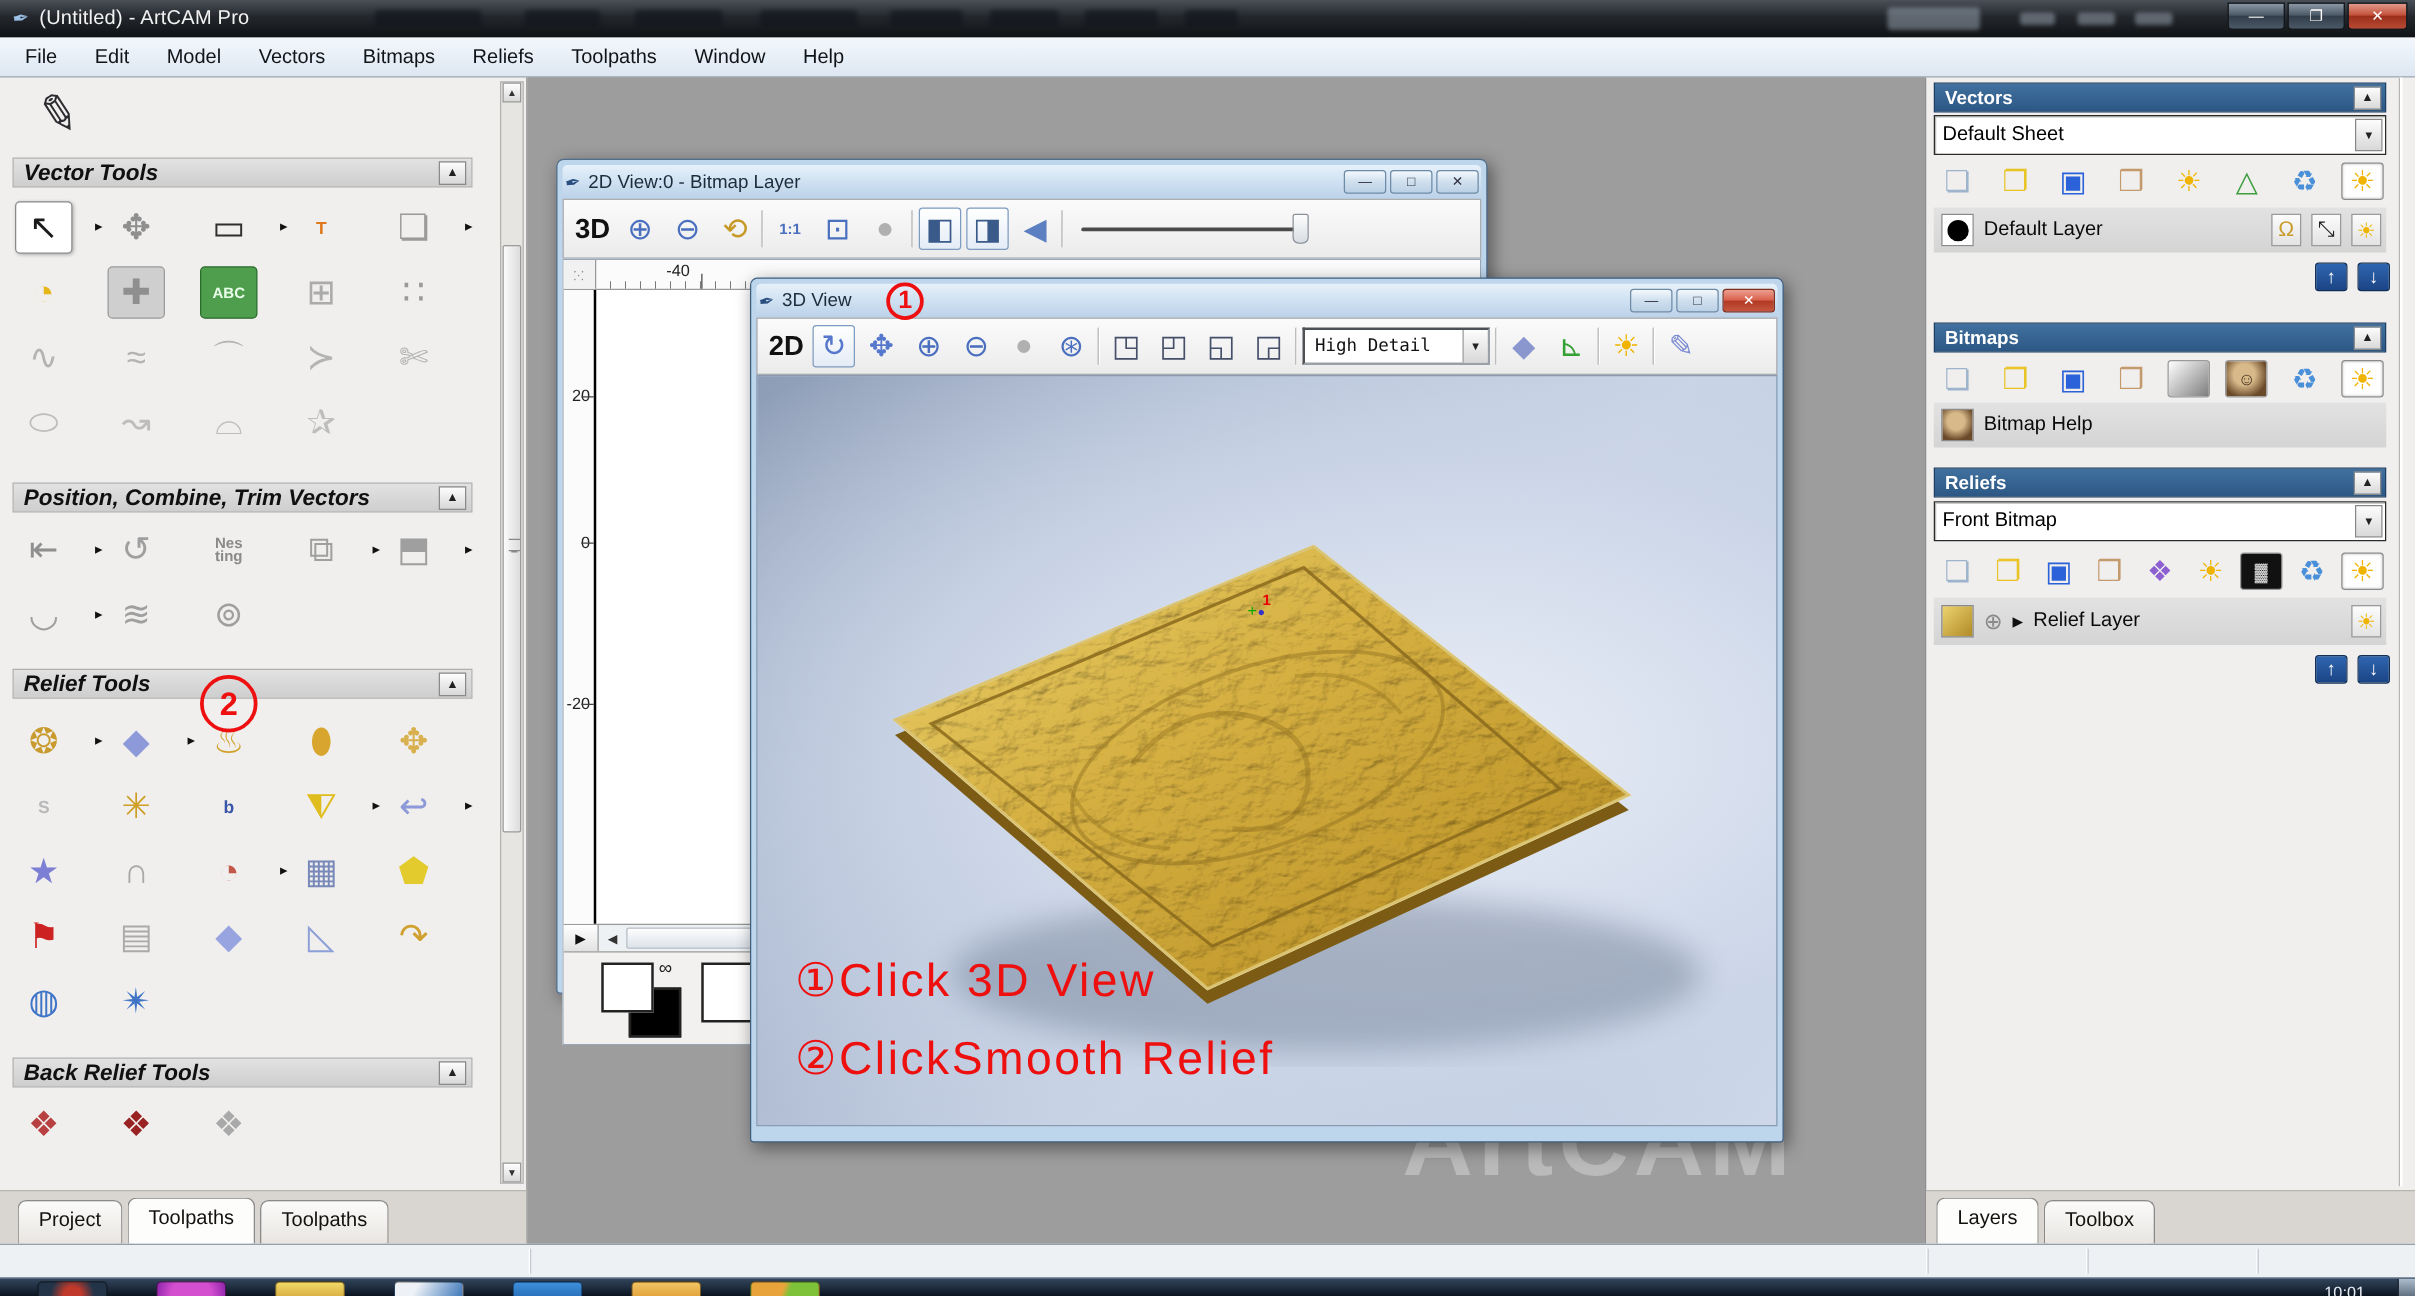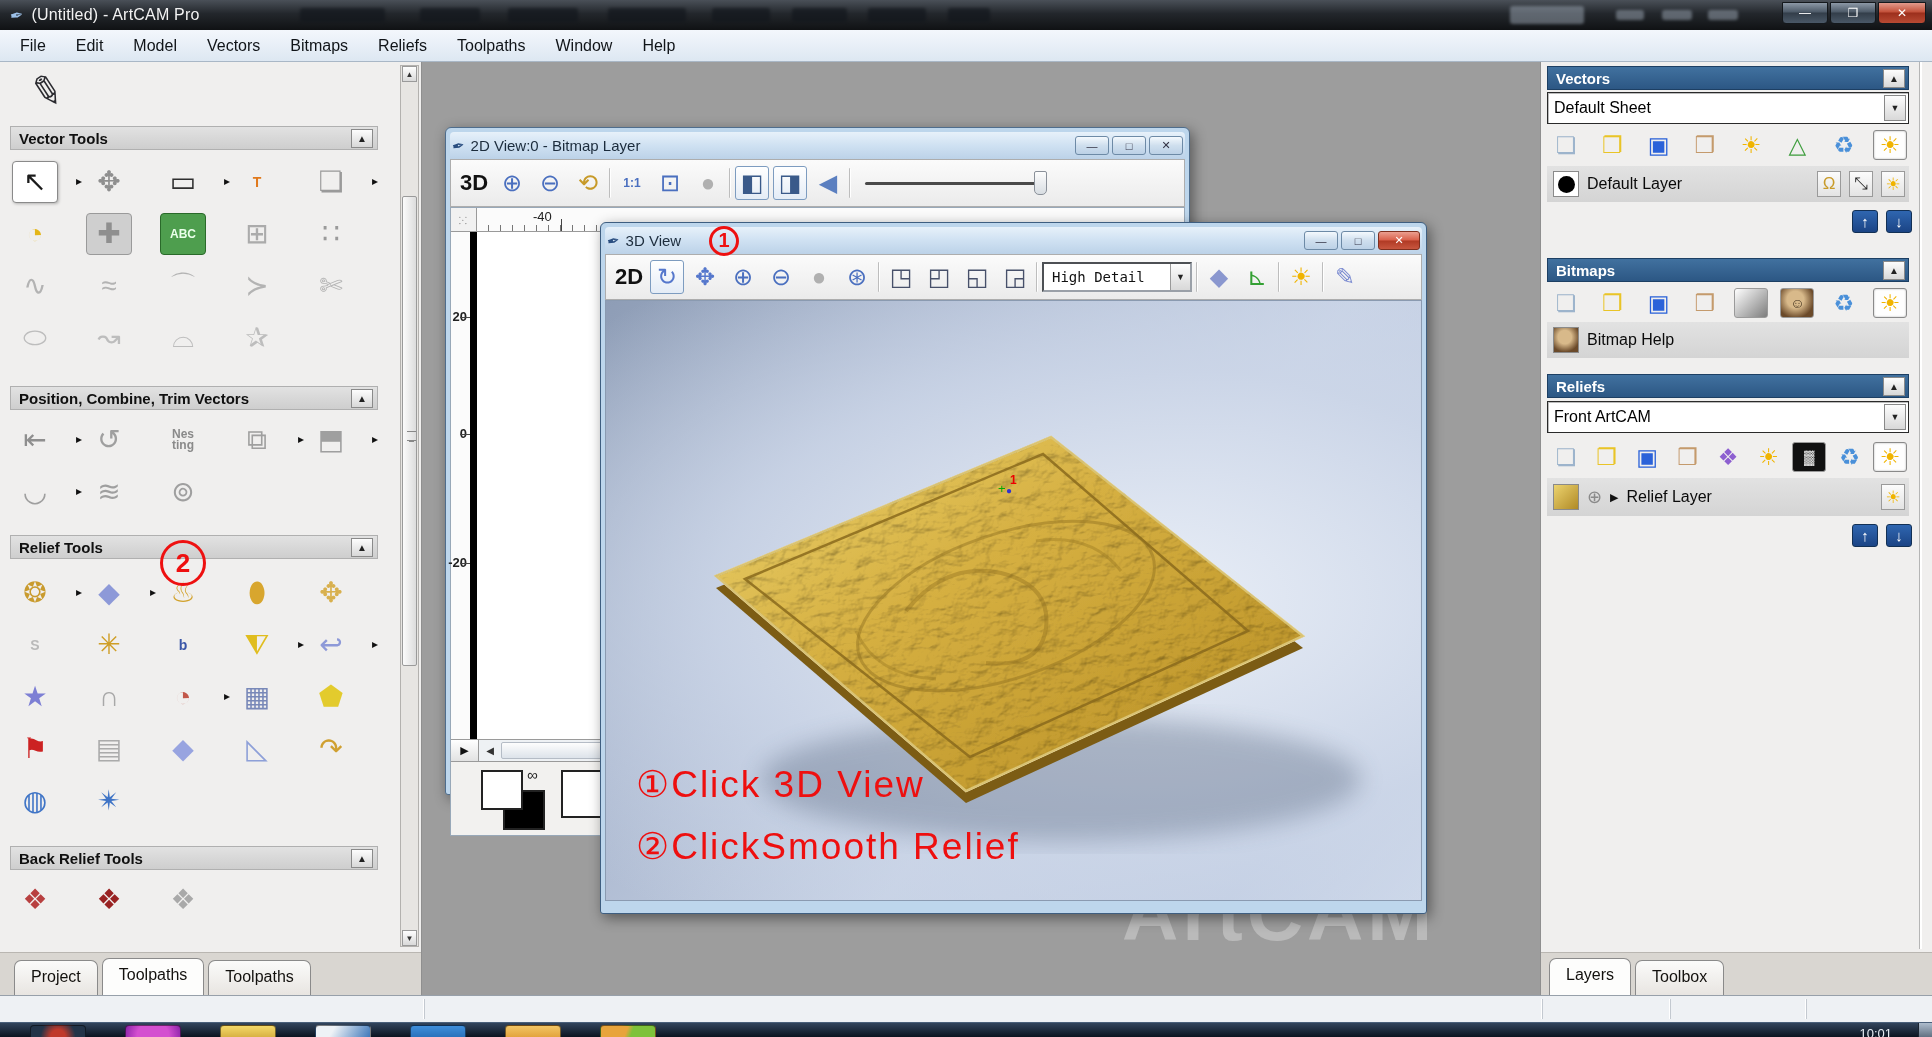--- a/index.html
+++ b/index.html
@@ -31,21 +31,21 @@
     display:flex;align-items:center;padding-left:20px;gap:30px;}
   .menu-item{font-size:16px;color:#101418;}
 
   
   #leftpanel{position:absolute;left:0;top:62px;width:422px;height:933px;
     background:#f0efee;border-right:1px solid #8f8f8f;}
   .wand{position:absolute;left:30px;top:6px;font-size:40px;color:#2b2b30;transform:rotate(12deg);}
   .lsec-h{position:absolute;left:10px;width:368px;height:24px;
     background:linear-gradient(#e2e2e2,#cecece);border:1px solid #b0b0b0;
     display:flex;align-items:center;padding:0 4px 0 8px;}
-  .lsec-h .t{font-weight:bold;font-size:15px;color:#101010;flex:1;}
+  .lsec-h .t{font-weight:bold;font-size:18px;color:#101010;flex:1;font-style:italic;}
   .colbtn{width:22px;height:19px;background:linear-gradient(#fdfdfd,#d8d8d8);
     border:1px solid #8a8a8a;font-size:10px;color:#222;display:flex;align-items:center;justify-content:center;}
   .lgrid{position:absolute;left:12px;width:382px;display:grid;grid-template-columns:repeat(5,74px);grid-auto-rows:52px;}
   .cell{position:relative;display:flex;align-items:center;}
   .cell .g{width:46px;height:42px;display:flex;align-items:center;justify-content:center;
     font-size:28px;border-radius:4px;line-height:1;}
   .cell .g.sel{background:#fff;border:1px solid #8a8a8a;box-shadow:1px 1px 3px rgba(0,0,0,.25);}
   .cell .g.txt{font-size:14px;font-weight:bold;}
   .cell .g.txt2{font-size:12px;font-weight:bold;white-space:pre-line;line-height:11px;text-align:left;}
   .cell .g.abc{background:#4e9e4e;color:#eaffea;font-size:12px;font-weight:bold;border:1px solid #2a6a2a;}
@@ -104,21 +104,21 @@
   #win2d{left:23px;top:65px;width:745px;height:668px;z-index:1;}
   #w2body{display:flex;flex-direction:column;height:629px;background:#fff;border:1px solid #98a8b8;}
   #w2rulerrow{height:24px;display:flex;border-bottom:1px solid #9a9a9a;background:#fbfbfb;}
   #w2corner{width:26px;border-right:1px solid #9a9a9a;background:#f1f1f1;
     color:#8a8a8a;font-size:10px;display:flex;align-items:center;justify-content:center;letter-spacing:1px;}
   #w2hruler{flex:1;position:relative;
     background:repeating-linear-gradient(90deg,transparent 0 11px,#777 11px 12px) bottom/100% 6px no-repeat;}
   #w2hruler .hlab{position:absolute;left:56px;top:1px;font-size:13px;color:#222;}
   #w2hruler .hlong{position:absolute;left:84px;bottom:0;width:1px;height:12px;background:#444;}
   #w2main{flex:1;display:flex;}
-  #w2vruler{width:26px;border-right:7px solid #000000;position:relative;background:#fbfbfb;font-weight:bold;}
+  #w2vruler{width:26px;border-right:2px solid #000000;position:relative;background:#fbfbfb;}
   .vlab{position:absolute;right:3px;font-size:13px;color:#222;}
   .vlab::after{content:"";position:absolute;right:-3px;top:8px;width:10px;height:1px;background:#444;}
   #w2canvas{flex:1;background:#fff;}
   #w2scroll{height:22px;display:flex;align-items:center;border-top:1px solid #9a9a9a;background:#eef1f4;}
   #w2scroll .sbox{width:28px;height:21px;border-right:1px solid #9a9a9a;background:linear-gradient(#fff,#e2e2e2);
     font-size:11px;display:flex;align-items:center;justify-content:center;color:#111;}
   #w2scroll .sarr{width:22px;font-size:10px;color:#333;display:flex;align-items:center;justify-content:center;}
   #w2scroll .strack{flex:1;height:17px;margin-right:4px;background:linear-gradient(#fdfdfd,#dde3ea);
     border:1px solid #b5bcc6;border-radius:2px;}
   #w2palette{height:74px;background:#f2f1ef;border-top:1px solid #9a9a9a;position:relative;}
@@ -685,21 +685,21 @@
   <div class="layer-row" style="top:260px">
     <span class="lthumb" style="background:radial-gradient(circle at 45% 38%, #d8b98a 0 34%, #6b4a2a 75%)"></span>
     <span class="lname">Bitmap Help</span>
   </div>
 
   <div class="rsec-h" style="top:312px">
     <span class="t">Reliefs</span>
     <span class="colbtn">▲</span>
   </div>
   <div class="rdd" style="top:339px">
-    <span class="ddval">Front ArtCAM</span>
+    <span class="ddval">Front Bitmap</span>
     <span class="ddb">▼</span>
   </div>
   <div class="ricons" style="top:380px">
 
   <span class="ric" style="color: rgb(157, 180, 204);">❏</span>
       <span class="ric" style="color: rgb(233, 196, 39);">❐</span>
       <span class="ric" style="color: rgb(43, 98, 217);">▣</span>
       <span class="ric" style="color: rgb(196, 154, 108);">❒</span>
       <span class="ric" style="color: rgb(141, 95, 208);">❖</span>
       <span class="ric" style="color: rgb(240, 180, 0);">☀</span>

